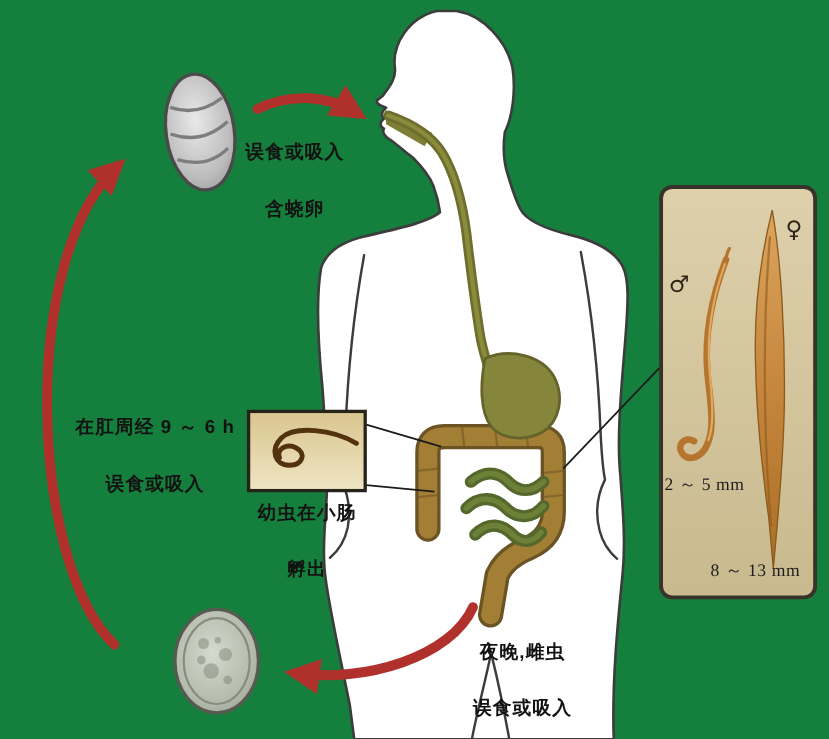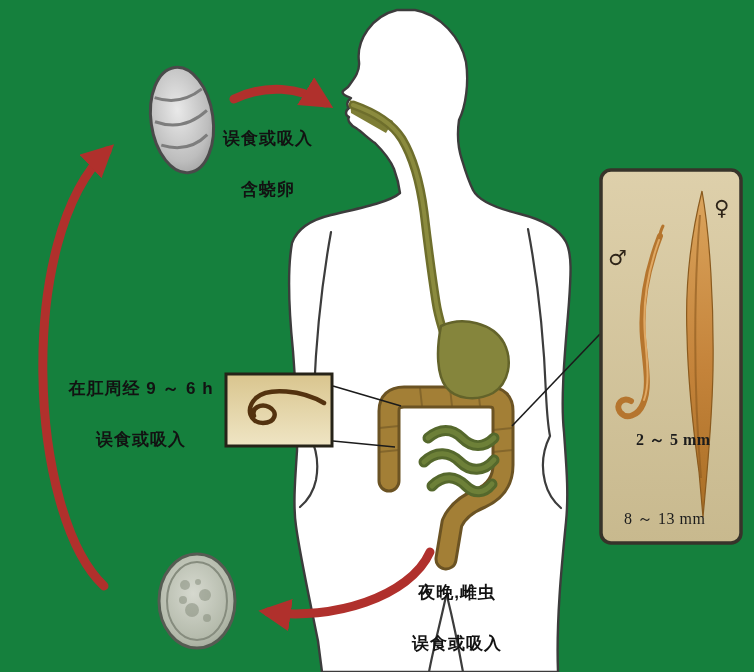--- a/index.html
+++ b/index.html
@@ -154,23 +154,25 @@
       </g>
     </g>
   </svg>
 
   <div class="lbl" style="left:208px;top:126px;width:120px;"><span>误食或吸入</span><br>
        <span>含蛲卵</span></div>
 
   <div class="lbl" style="left:55px;top:376px;width:172px;"><span>在肛周经 9 ～ 6 h</span><br>
        <span>误食或吸入</span></div>
 
+  <div class="lbl" style="left:226px;top:454px;width:106px;"><span>幼虫在小肠</span><br>
+       <span>孵出</span></div>
 
-  <div class="lbl" style="left:394px;top:580px;width:126px;"><span>夜晚,雌虫</span><br>
+  <div class="lbl" style="left:412px;top:580px;width:126px;"><span>夜晚,雌虫</span><br>
        <span>误食或吸入</span></div>
 
   <div class="sym" style="left:608px;top:246px;">♂</div>
   <div class="sym" style="left:714px;top:196px;">♀</div>
 
-  <div class="size-lbl" style="left:636px;top:430px;font-weight:bold;">2 ～ 5 mm</div>
-  <div class="size-lbl" style="left:624px;top:509px;">8 ～ 13 mm</div>
+  <div class="size-lbl" style="left:604px;top:430px;">2 ～ 5 mm</div>
+  <div class="size-lbl" style="left:646px;top:509px;">8 ～ 13 mm</div>
 
 </div>
 
 </body></html>

